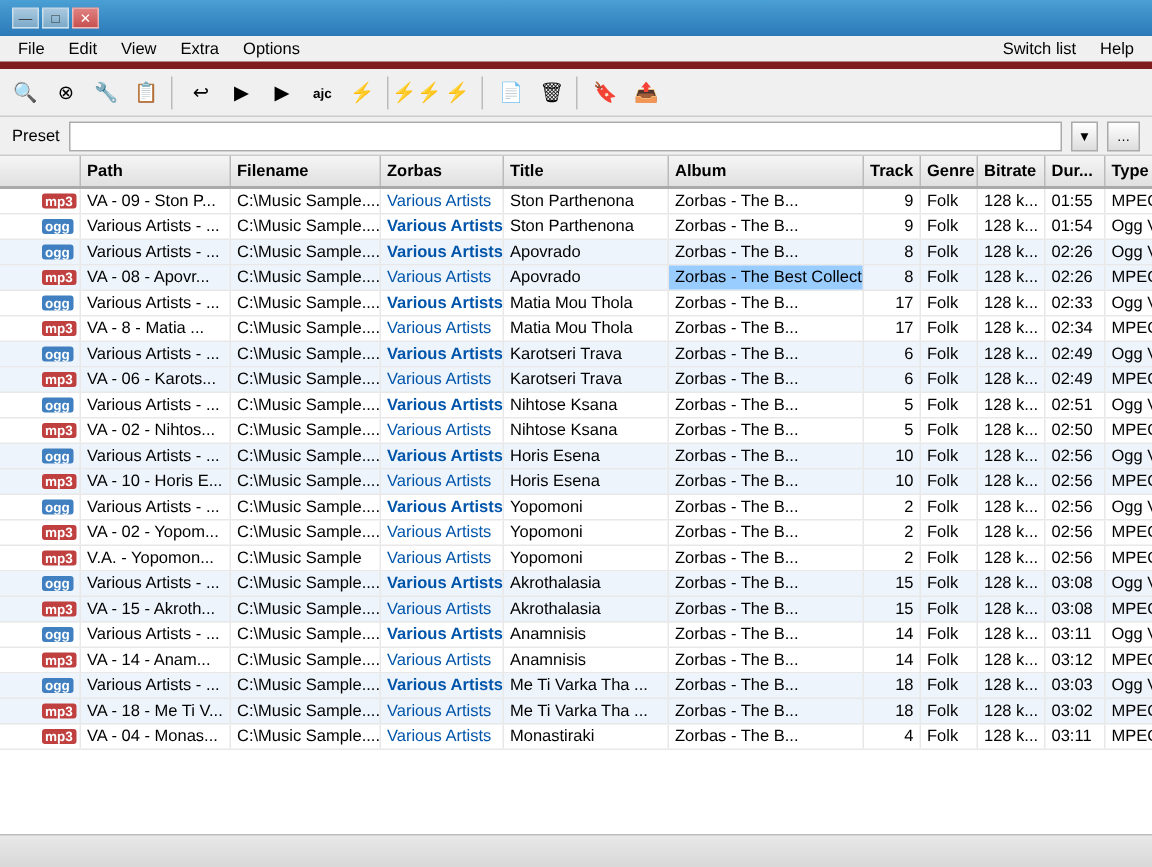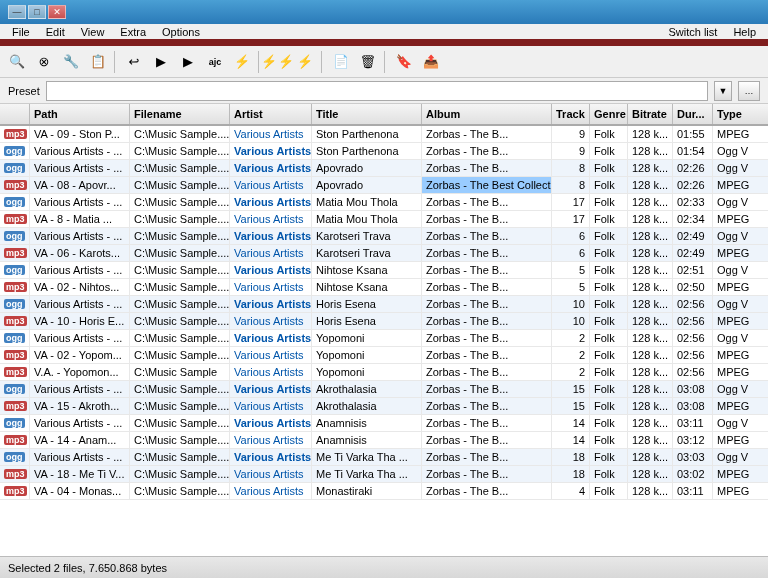--- a/index.html
+++ b/index.html
@@ -7,21 +7,21 @@
     
     
     .title-bar { background: linear-gradient(to bottom, #4a9fd4, #2a7ab8); color: white; padding: 4px 8px; display: flex; align-items: center; justify-content: space-between; height: 24px; }
     .title-bar-left { display: flex; align-items: center; gap: 6px; font-size: 11px; }
     .title-icon { width: 14px; height: 14px; background: #ff6600; border-radius: 2px; font-size: 8px; display: flex; align-items: center; justify-content: center; color: white; }
     .title-bar-controls { display: flex; gap: 2px; }
     .win-btn { width: 18px; height: 14px; border: 1px solid rgba(255,255,255,0.5); background: linear-gradient(to bottom, #aac8e0, #7aaac8); color: #333; font-size: 9px; display: flex; align-items: center; justify-content: center; cursor: pointer; }
     .win-btn.close { background: linear-gradient(to bottom, #e08080, #c85050); color: white; }
     
     
-    .menu-bar { background: #f0f0f0; border-bottom: 7px solid #7f1d1d; display: flex; align-items: center; justify-content: space-between; height: 22px; padding: 0 4px; }
+    .menu-bar { background: #f0f0f0; border-bottom: 5px solid #7f1d1d; display: flex; align-items: center; justify-content: space-between; height: 22px; padding: 0 4px; }
     .menu-left { display: flex; }
     .menu-right { display: flex; }
     .menu-item { padding: 2px 8px; cursor: pointer; font-size: 11px; color: #000; }
     
     
     .toolbar { background: #f0f0f0; border-bottom: 1px solid #ccc; padding: 2px 4px; display: flex; align-items: center; gap: 1px; height: 32px; }
     .tb-btn { width: 26px; height: 26px; border: 1px solid transparent; background: transparent; display: flex; align-items: center; justify-content: center; cursor: pointer; border-radius: 2px; font-size: 13px; }
     .tb-sep { width: 4px; height: 22px; border-left: 1px solid #bbb; margin: 0 2px; }
     
     
@@ -46,21 +46,21 @@
     .status-bar { background: linear-gradient(to bottom, #e8e8e8, #d8d8d8); border-top: 1px solid #bbb; height: 22px; display: flex; align-items: center; padding: 0 8px; gap: 0; font-size: 11px; }
     .status-left { flex: 1; }
     .status-right { flex: 1; text-align: center; }
 
     
     .table-body::-webkit-scrollbar { width: 14px; height: 14px; }
     .table-body::-webkit-scrollbar-track { background: #f0f0f0; }
     .table-body::-webkit-scrollbar-thumb { background: #b0b0b0; border: 1px solid #888; }
     
     
-    .w-type { width: 30px; min-width: 30px; }
+    .w-type { width: 30px; min-width: 30px; margin-left: 24px; }
     .w-filename { width: 100px; min-width: 100px; }
     .w-path { width: 100px; min-width: 100px; }
     .w-artist { width: 82px; min-width: 82px; }
     .w-title { width: 110px; min-width: 110px; }
     .w-album { width: 130px; min-width: 130px; }
     .w-track { width: 38px; min-width: 38px; }
     .w-genre { width: 38px; min-width: 38px; }
     .w-bitrate { width: 45px; min-width: 45px; }
     .w-dur { width: 40px; min-width: 40px; }
     .w-ftype { width: 60px; min-width: 60px; }
@@ -117,21 +117,21 @@
   <input class="preset-input" type="text" value="" style="">
   <div class="preset-dropdown">▼</div>
   <div class="preset-more">…</div>
 </div>
 
 <div class="table-container">
   <div class="col-header">
     <div class="col-h w-type"></div>
     <div class="col-h w-path">Path</div>
     <div class="col-h w-filename">Filename</div>
-    <div class="col-h w-artist">Artist</div>
+    <div class="col-h w-artist">Zorbas</div>
     <div class="col-h w-title">Title</div>
     <div class="col-h w-album">Album</div>
     <div class="col-h w-track">Track</div>
     <div class="col-h w-genre">Genre</div>
     <div class="col-h w-bitrate">Bitrate</div>
     <div class="col-h w-dur">Dur...</div>
     <div class="col-h w-ftype">Type</div>
   </div>
   <div class="table-body" id="table-body">
   <div class="trow">
@@ -461,14 +461,13 @@
       <div class="tcell w-track" style="text-align:right;justify-content:flex-end;">4</div>
       <div class="tcell w-genre">Folk</div>
       <div class="tcell w-bitrate">128 k...</div>
       <div class="tcell w-dur">03:11</div>
       <div class="tcell w-ftype">MPEG</div>
     </div>
     </div>
 </div>
 
 <div class="status-bar">
-  <span class="status-left">Selected 2 files, 7.650.868 bytes</span>
 </div>
 
 </body></html>

